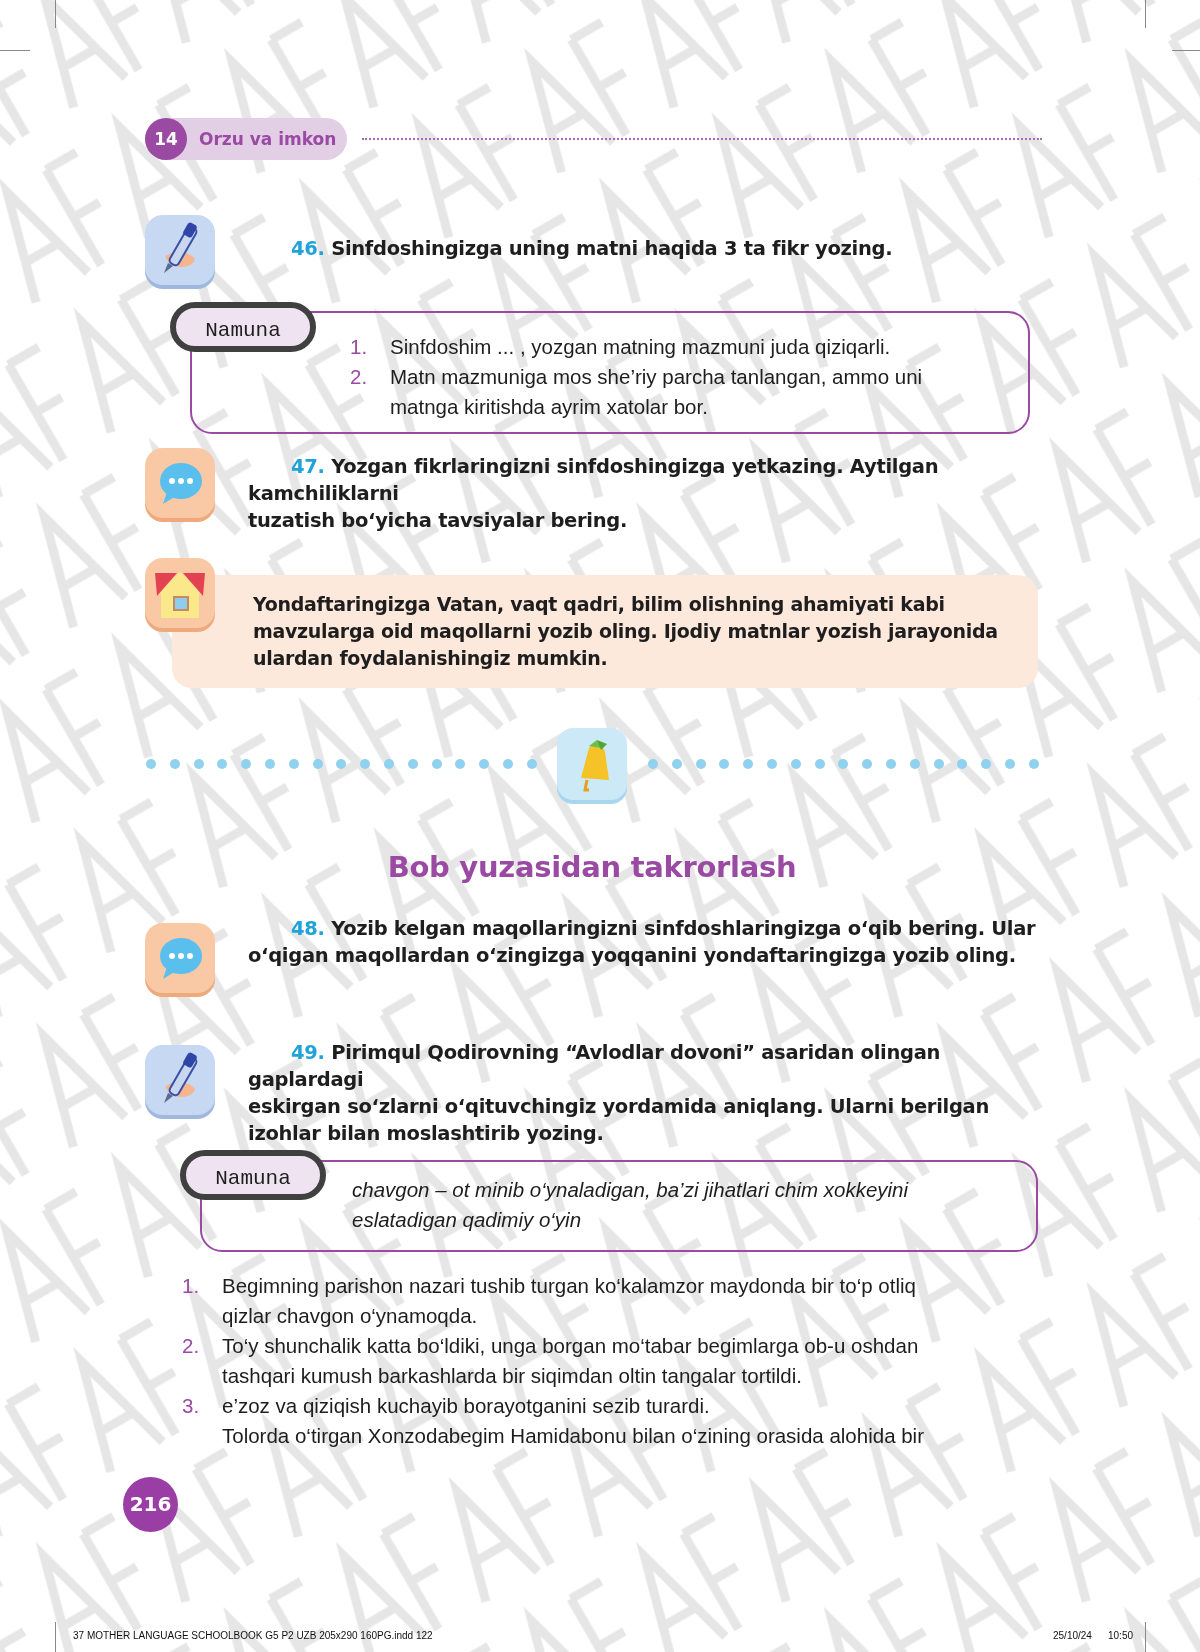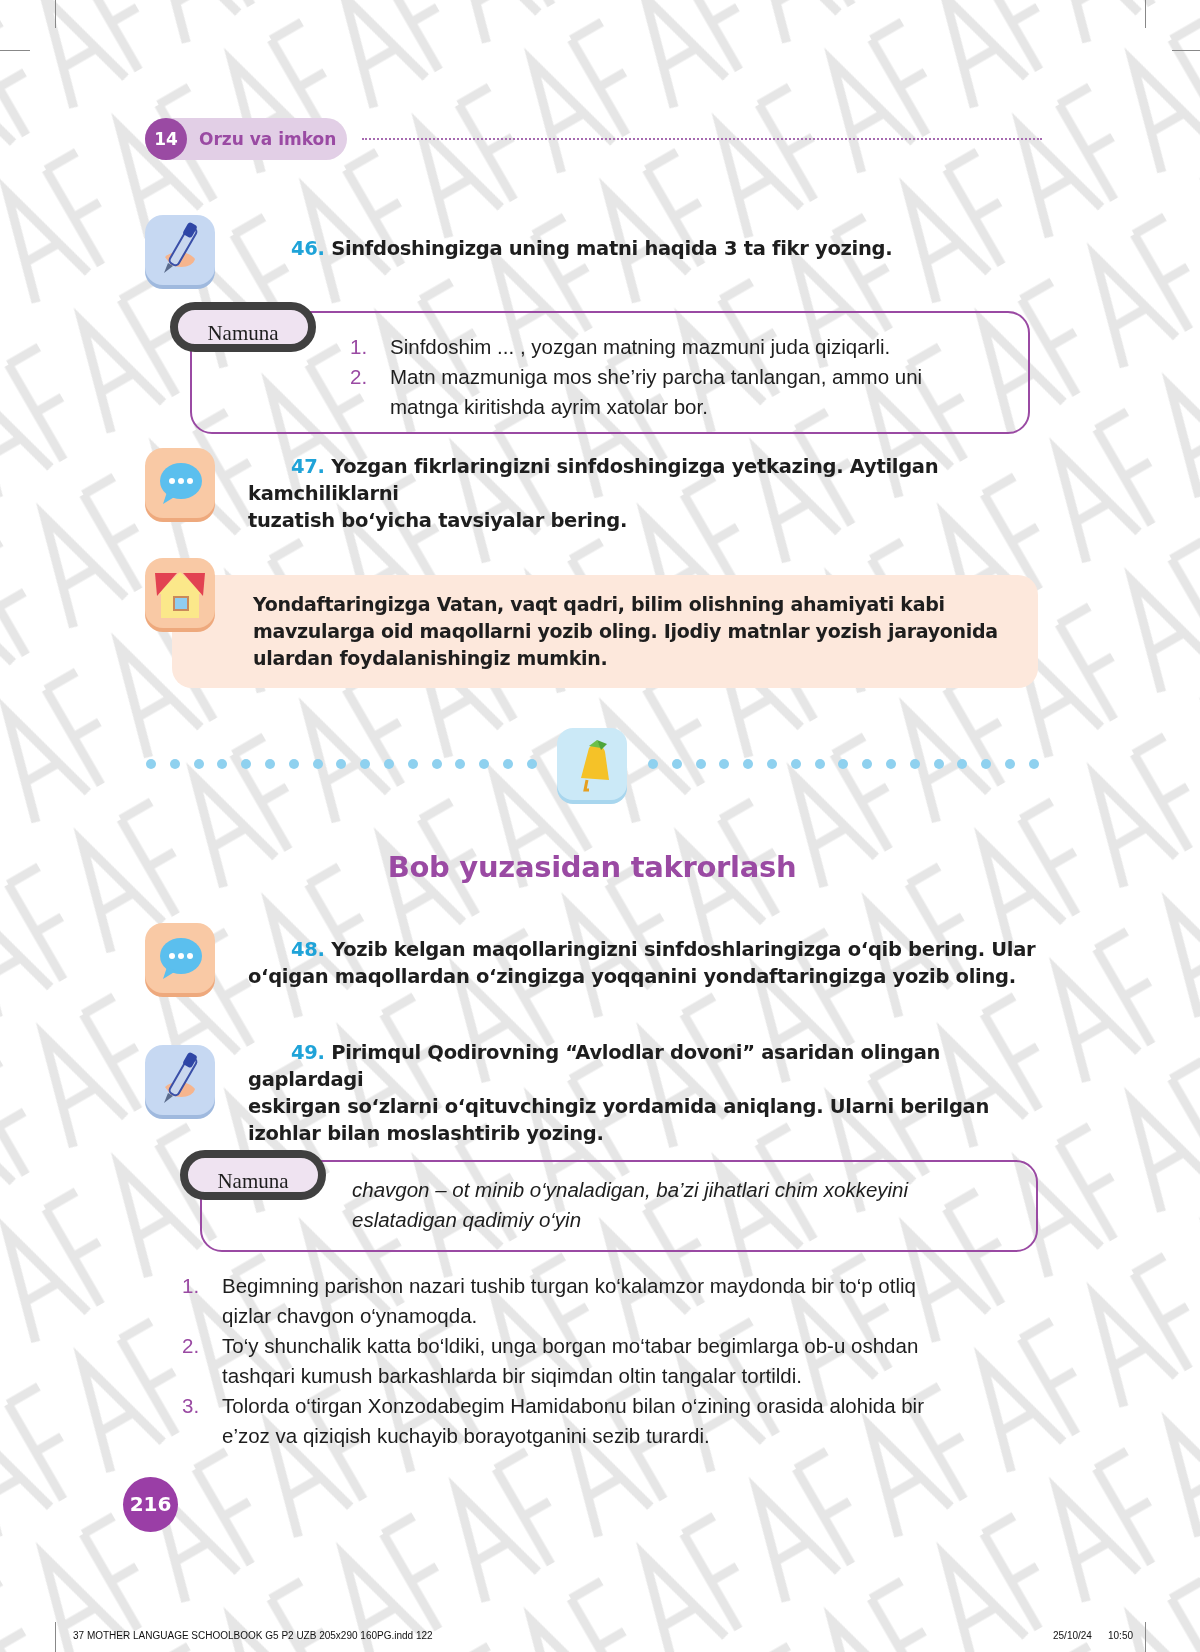--- a/index.html
+++ b/index.html
@@ -22,21 +22,21 @@
   .icon-tile { width: 70px; height: 70px; border-radius: 18px; }
   .tile-blue { background: #c6d8f2; box-shadow: 0 4px 0 #9fb9de; }
   .tile-orange { background: #f9c9a5; box-shadow: 0 4px 0 #eea97d; }
   .tile-ice { background: #cbe9f7; box-shadow: 0 4px 0 #a8d6ee; width: 70px; height: 72px; border-radius: 16px; }
 
   .task { font-family: "DejaVu Sans", sans-serif; font-size: 19.5px; font-weight: bold; line-height: 27px; color: #1e1e1e; letter-spacing: -0.3px; }
   .task .num { color: #1fa3d8; margin-left: 43px; }
 
   
   .sample-box { border: 2px solid #9a4aa3; border-radius: 0 22px 22px 22px; background: transparent; }
-  .sample-pill { background: #efe3f1; border: 8px solid #404040; border-radius: 26px; font-family: Liberation Serif, serif; font-size: 21px; color: #1e1e1e; text-align: center; }
+  .sample-pill { background: #efe3f1; border: 6px solid #404040; border-radius: 26px; font-family: Liberation Mono, monospace; font-size: 21px; color: #1e1e1e; text-align: center; }
   .sample-text { font-family: "Liberation Sans", sans-serif; font-size: 20.5px; line-height: 30px; color: #1e1e1e; }
   .sample-text .n { color: #9a4aa3; display: inline-block; width: 40px; }
   .italic { font-style: italic; }
 
   .note-box { background: #fde8dc; border-radius: 20px; }
   .note-text { font-size: 19px; font-weight: bold; line-height: 27px; color: #1e1e1e; letter-spacing: -0.3px; }
 
   .divider-dot { position: absolute; width: 10px; height: 10px; border-radius: 50%; background: #8fd1ef; z-index: 2; }
 
   .section-title { font-size: 29px; font-weight: bold; color: #9a4aa3; text-align: center; letter-spacing: -0.3px; }
@@ -180,21 +180,21 @@
 
 <div class="abs icon-tile tile-orange" style="left:145px;top:923px;">
   <svg width="70" height="70" viewBox="0 0 70 70">
     <ellipse cx="36" cy="33" rx="21" ry="18" fill="#5bbfee"></ellipse>
     <path d="M22 44 L18 56 L31 48 Z" fill="#5bbfee"></path>
     <circle cx="27" cy="33" r="3" fill="#fff"></circle>
       <circle cx="36" cy="33" r="3" fill="#fff"></circle>
       <circle cx="45" cy="33" r="3" fill="#fff"></circle>
   </svg>
 </div>
-<div class="abs task" style="left:248px;top:936px;width:800px;">
+<div class="abs task" style="left:248px;top:915px;width:800px;">
   <div><span class="num">48.</span> <span>Yozib kelgan maqollaringizni sinfdoshlaringizga o‘qib bering. Ular</span></div>
   <div>o‘qigan maqollardan o‘zingizga yoqqanini yondaftaringizga yozib oling.</div>
 </div>
 
 <div class="abs icon-tile tile-blue" style="left:145px;top:1045px;">
   <svg width="70" height="70" viewBox="0 0 70 70">
     <path d="M20 42 C28 34 44 36 50 44 C48 52 36 54 26 50 Z" fill="#f6b58e"></path>
     <rect x="33" y="10" width="10" height="42" rx="4" fill="#c9d7ee" stroke="#3a4fa8" stroke-width="2" transform="rotate(30 38 31)"></rect>
     <rect x="40" y="8" width="10" height="14" rx="3" fill="#2f46a6" transform="rotate(30 45 15)"></rect>
     <path d="M19 58 L23 48 L28 51 Z" fill="#5a6b8c"></path>
@@ -224,22 +224,22 @@
   <div class="ex-item">
     <span class="n">2.</span>
     <div>
         <div>To‘y shunchalik katta bo‘ldiki, unga borgan mo‘tabar begimlarga ob-u oshdan</div>
         <div>tashqari kumush barkashlarda bir siqimdan oltin tangalar tortildi.</div>
       </div>
   </div>
   <div class="ex-item">
     <span class="n">3.</span>
     <div>
+        <div>e’zoz va qiziqish kuchayib borayotganini sezib turardi.</div>
         <div>Tolorda o‘tirgan Xonzodabegim Hamidabonu bilan o‘zining orasida alohida bir</div>
-        <div>e’zoz va qiziqish kuchayib borayotganini sezib turardi.</div>
       </div>
   </div>
 </div>
 
 <div class="abs page-num">216</div>
 
 <div class="abs footer" style="left:73px;top:1630px;">37 MOTHER LANGUAGE SCHOOLBOOK G5 P2 UZB 205x290 160PG.indd   122</div>
 <div class="abs footer" style="left:1053px;top:1630px;">25/10/24</div>
 <div class="abs footer" style="left:1108px;top:1630px;">10:50</div>
 

